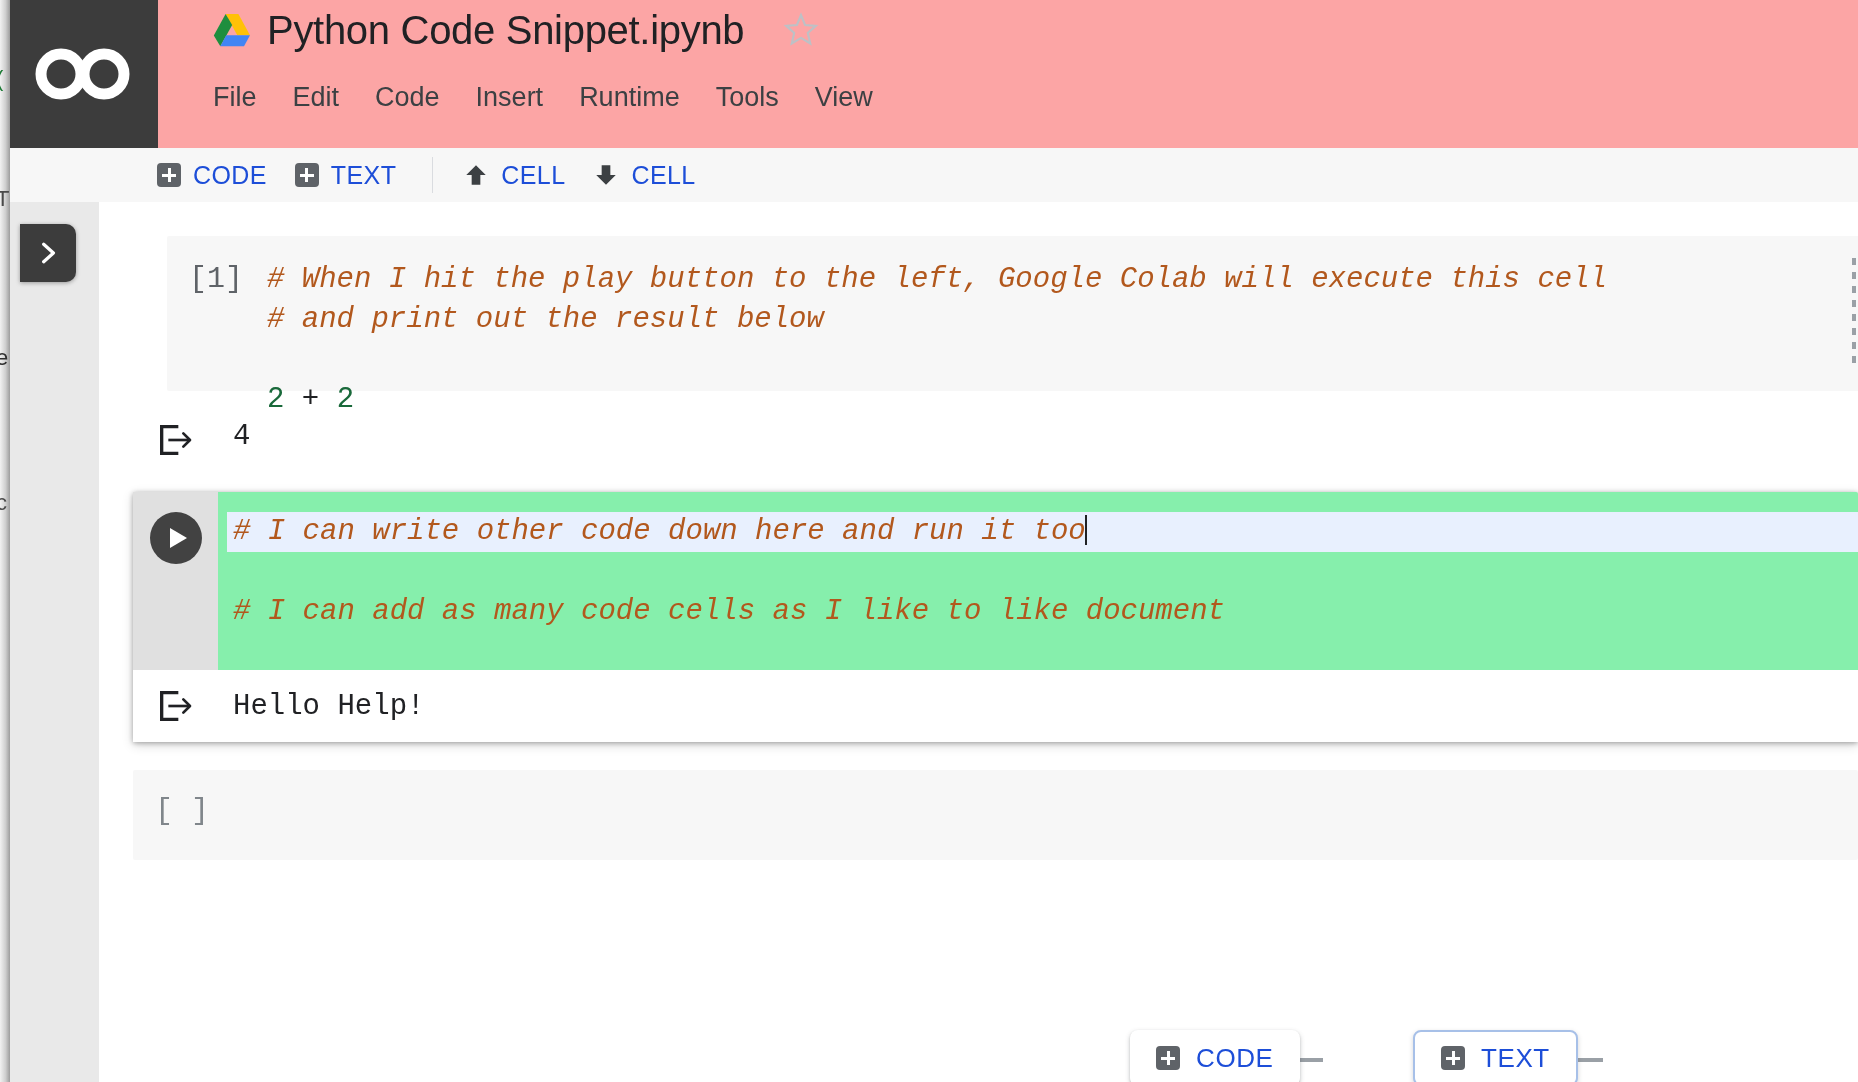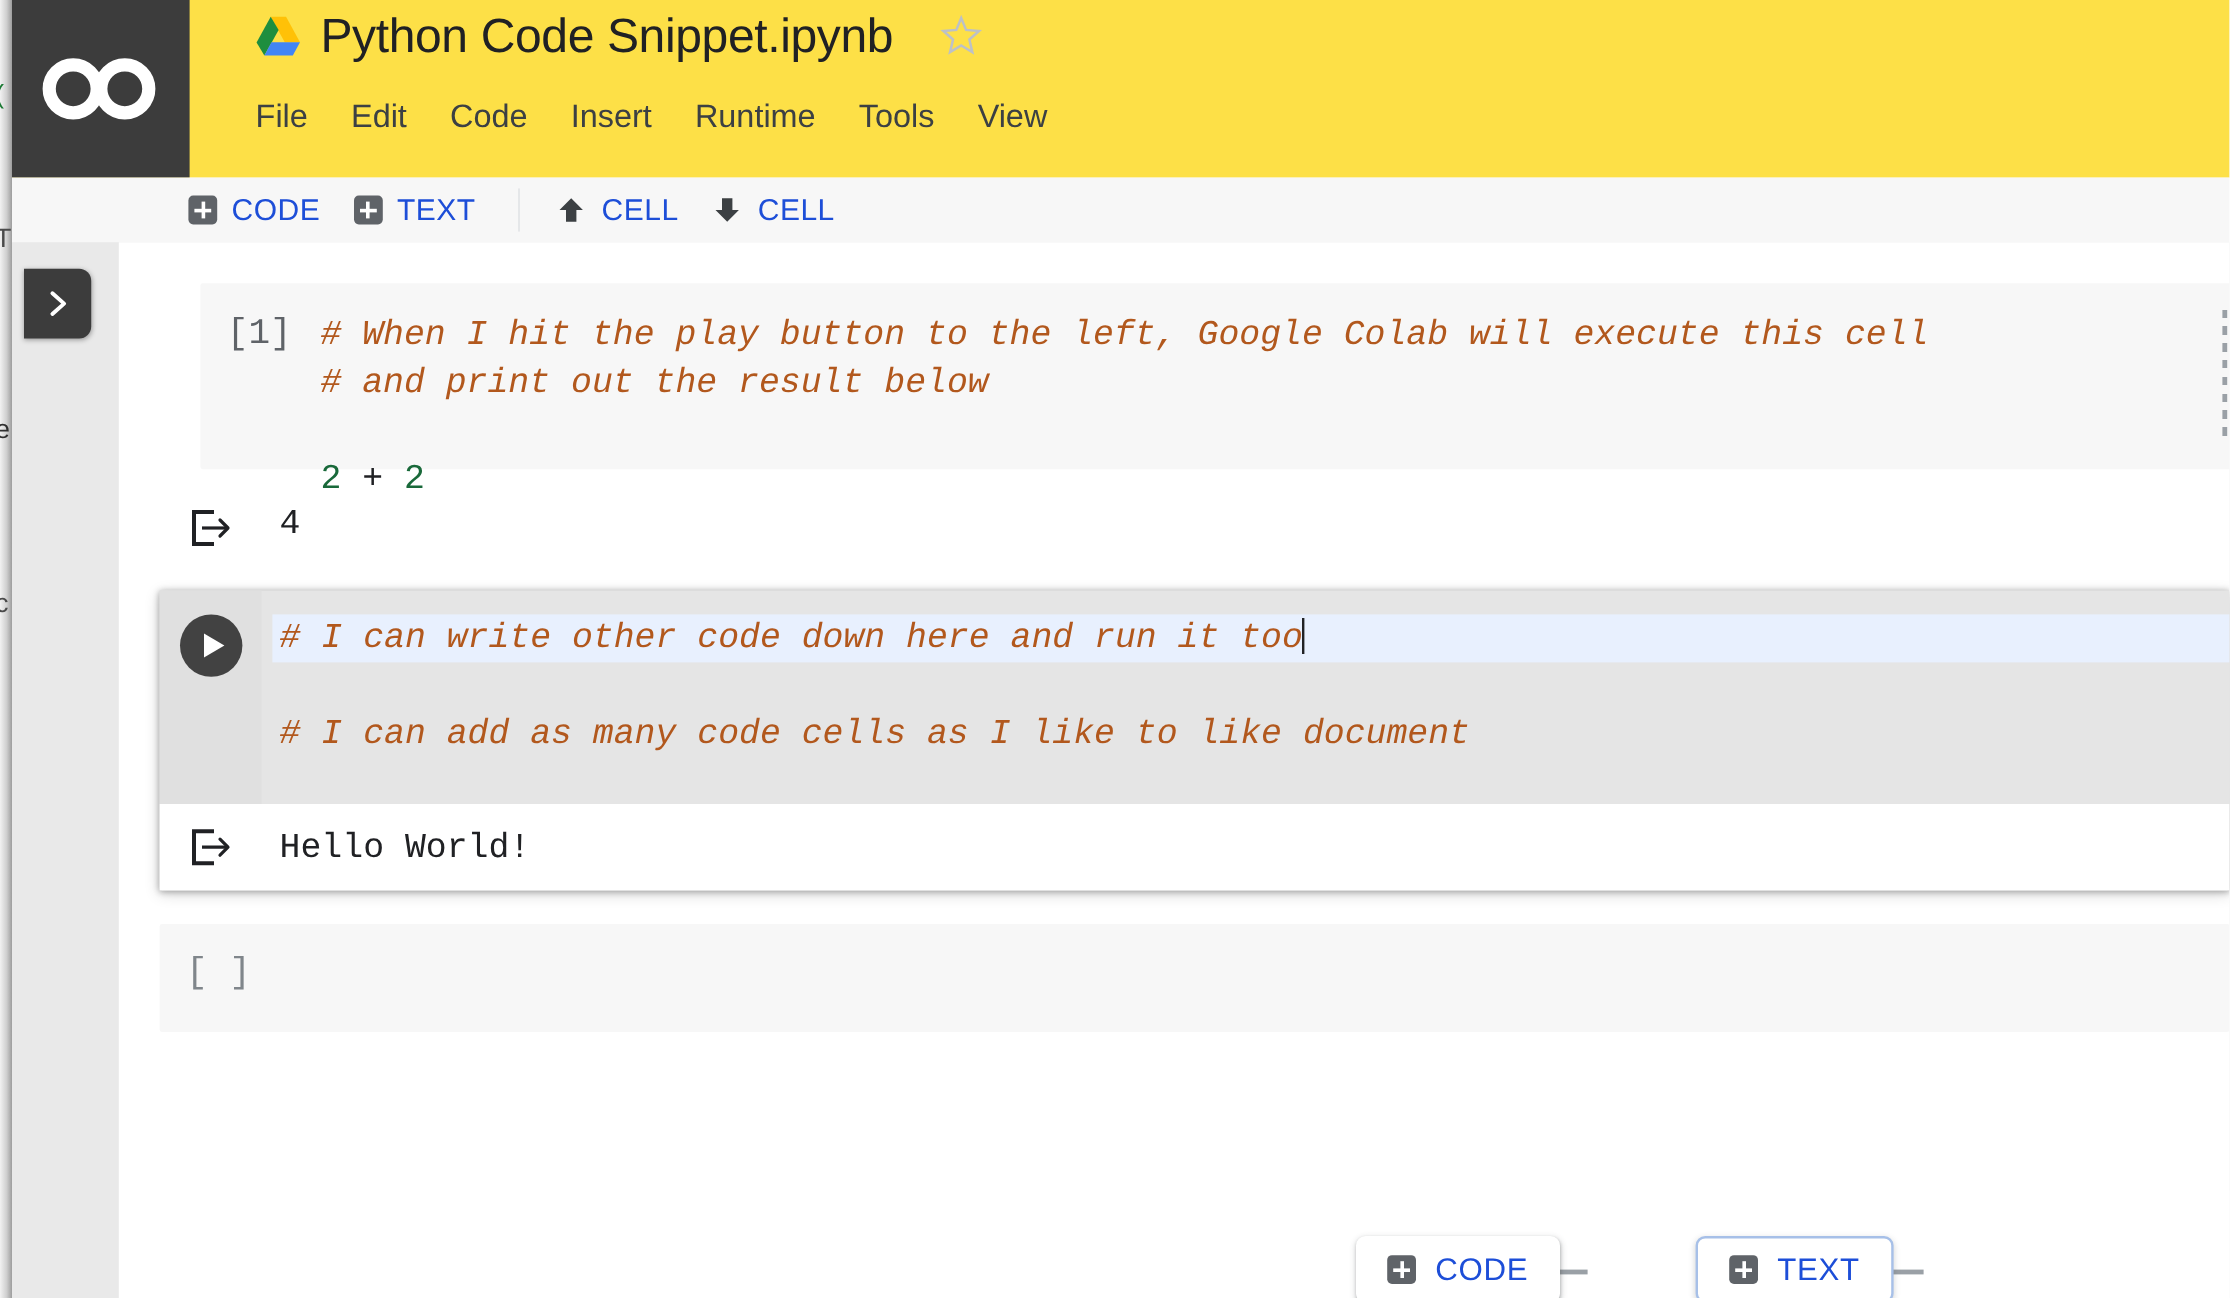--- a/index.html
+++ b/index.html
@@ -27,21 +27,21 @@
     white-space: nowrap;
   }
   .eg1 { top: 186px; }
   .eg2 { top: 345px; color: #2f2f2f; }
   .eg3 { top: 490px; }
   .eg4 { top: 66px; color: #1b7a34; }
 
   
   .header {
     position: absolute; left: 0; top: 0; width: 1858px; height: 148px;
-    background: #fde047;
+    background: #fca5a5;
   }
   .co-logo {
     position: absolute; left: 10px; top: 0; width: 148px; height: 148px;
     background: #3c3c3c;
     display: flex; align-items: center; justify-content: center;
   }
   .co-logo svg { display: block; }
 
   .title-row {
     position: absolute; left: 213px; top: 10px;
@@ -165,21 +165,21 @@
   .out-text {
     font-family: "Liberation Mono", monospace;
     font-size: 29px; color: #202124; margin-left: 38px; white-space: pre;
   }
   .out-1 { left: 34px; top: 218px; }
 
   
   .cell-2 {
     position: absolute; left: 34px; top: 290px;
     width: 1725px; height: 250px;
-    background: #e5e5e5;
+    background: #86efac;
     box-shadow: 0 1px 5px rgba(0,0,0,.30), 0 3px 12px rgba(0,0,0,.16);
     border-radius: 2px;
   }
   .run-gutter {
     position: absolute; left: 0; top: 0; width: 85px; height: 178px;
     background: #e0e0e0;
   }
   .run-btn {
     position: absolute; left: 17px; top: 20px;
     width: 52px; height: 52px; border-radius: 50%;
@@ -380,21 +380,21 @@
 <span class="kw-fn">print</span><span class="pln">(</span><span class="str">"Hello World!"</span><span class="pln">)</span></div>
 
         <div class="cell2-out">
           <span class="out-icon">
             <svg width="40" height="40" viewBox="0 0 24 24" fill="none" stroke="#202124" stroke-width="2">
               <polyline points="13,4 4,4 4,20 13,20" stroke-linecap="square"></polyline>
               <line x1="8" y1="12" x2="21" y2="12" stroke-width="1.6"></line>
               <polyline points="17,8 21,12 17,16" stroke-width="1.6" fill="none" stroke-linecap="round" stroke-linejoin="round"></polyline>
             </svg>
           </span>
-          <span class="out-text">Hello World!</span>
+          <span class="out-text">Hello Help!</span>
         </div>
       </div>
 
       <div class="cell-3">
         <div class="prompt-empty">[ ]</div>
       </div>
 
       <div class="bottom-white"></div>
 
       <div class="add-strip">

